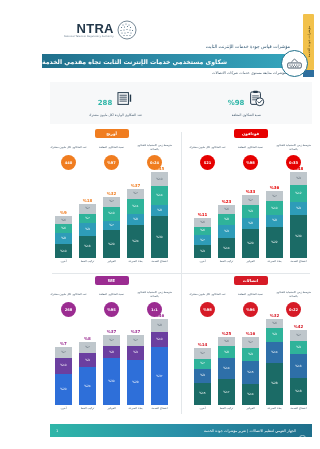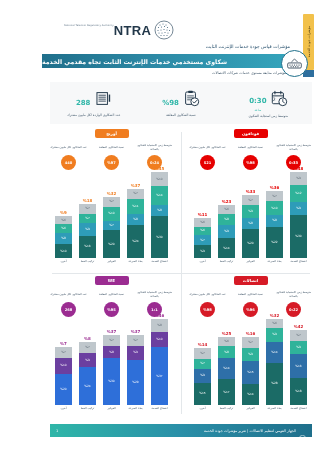--- a/index.html
+++ b/index.html
@@ -8,21 +8,21 @@
     background:#ffffff;
     font-family:"DejaVu Sans","Liberation Sans",sans-serif;
     color:#243746;
   }
   .page{position:relative;width:278px;height:449px;background:#ffffff;}
 
   
   .header{position:absolute;left:0;top:0;width:278px;height:80px;}
   .logo-wrap{position:absolute;left:22px;top:20px;display:flex;align-items:center;gap:3px;}
   .globe{width:20px;height:20px;flex:0 0 20px;}
-  .logo-text{display:flex;flex-direction:row;line-height:1;}
+  .logo-text{display:flex;flex-direction:column;line-height:1;}
   .logo-main{font-size:13px;font-weight:bold;letter-spacing:.3px;color:#23384a;font-family:"Liberation Sans",sans-serif;}
   .logo-sub{font-size:2.4px;color:#5d7285;letter-spacing:.1px;margin-top:1.4px;}
 
   .side-tab{position:absolute;right:6px;top:14px;width:11px;height:56px;background:#f2c14b;
             border-radius:1px;display:flex;align-items:center;justify-content:center;}
   .side-tab span{font-size:3.4px;color:#4a3a10;writing-mode:vertical-rl;transform:rotate(180deg);
             white-space:nowrap;letter-spacing:.2px;}
   .side-tab-foot{position:absolute;right:6px;top:70px;width:11px;height:7px;background:#2e6f9e;}
 
   .kicker{position:absolute;right:30px;top:44px;font-size:4.6px;color:#27506d;letter-spacing:.1px;}
@@ -149,40 +149,20 @@
         </g>
         <path d="M10 8 L15 3 L20 8" fill="none" stroke="#23384a" stroke-width="1.3" stroke-linecap="round"></path>
       </svg>
     </div>
 
     <div class="subtitle">مؤشرات متابعة مستوى خدمات شركات الاتصالات</div>
   </div>
 
   <div class="kpis">
 
-    <div class="kpi">
-      <div class="kpi-row">
-        <span>
-          <svg viewBox="0 0 26 26" width="17" height="17">
-            <rect x="2" y="4" width="17" height="17" rx="2" fill="none" stroke="#23384a" stroke-width="1.5"></rect>
-            <line x1="2" y1="9" x2="19" y2="9" stroke="#23384a" stroke-width="1.5"></line>
-            <line x1="6" y1="2" x2="6" y2="6" stroke="#23384a" stroke-width="1.5" stroke-linecap="round"></line>
-            <line x1="15" y1="2" x2="15" y2="6" stroke="#23384a" stroke-width="1.5" stroke-linecap="round"></line>
-            <text x="7" y="17" font-size="7" fill="#23384a" font-family="DejaVu Sans">2</text>
-            <circle cx="18" cy="18" r="6" fill="#fff" stroke="#23384a" stroke-width="1.5"></circle>
-            <path d="M18 14.5 V18 L20.5 19.5" fill="none" stroke="#23384a" stroke-width="1.3" stroke-linecap="round"></path>
-          </svg>
-        </span>
-        <span>
-          <span class="kpi-val">0:30</span>
-          <span class="kpi-unit">ساعة</span>
-        </span>
-      </div>
-      <div class="kpi-label">متوسط زمن استجابة الشكوى</div>
-    </div>
 
     <div class="kpi">
       <div class="kpi-row">
         <span>
           <svg viewBox="0 0 26 26" width="17" height="17">
             <rect x="4" y="3" width="15" height="19" rx="2" fill="none" stroke="#23384a" stroke-width="1.5"></rect>
             <rect x="8" y="1" width="7" height="3.4" rx="1" fill="#23384a"></rect>
             <g stroke="#23384a" stroke-width="1.2" stroke-linecap="round">
               <line x1="7" y1="9" x2="16" y2="9"></line>
                 <line x1="7" y1="12" x2="16" y2="12"></line>

